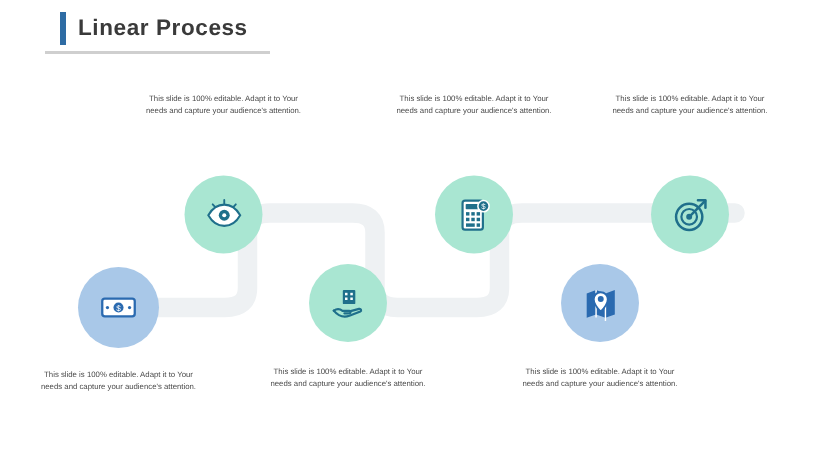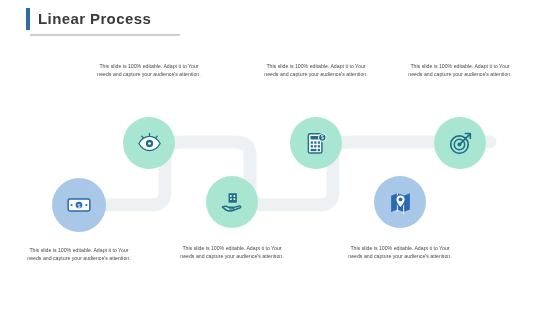--- a/index.html
+++ b/index.html
@@ -7,21 +7,21 @@
     width:560px;height:315px;
     background:#ffffff;
     font-family:"Liberation Sans", sans-serif;
     overflow:hidden;
     position:relative;
   }
   .slide{position:absolute;inset:0;background:#ffffff;}
 
   
   .title-wrap{
-    position:absolute;left:26px;top:8px;
+    position:absolute;left:40px;top:8px;
     display:flex;
   }
   .title-bar{
     width:4px;height:22px;background:#2e6ca4;margin-right:8px;
   }
   .title-text{
     font-size:15px;font-weight:bold;color:#3a3a3a;
     letter-spacing:.4px;line-height:22px;white-space:nowrap;
   }
   .title-underline{

